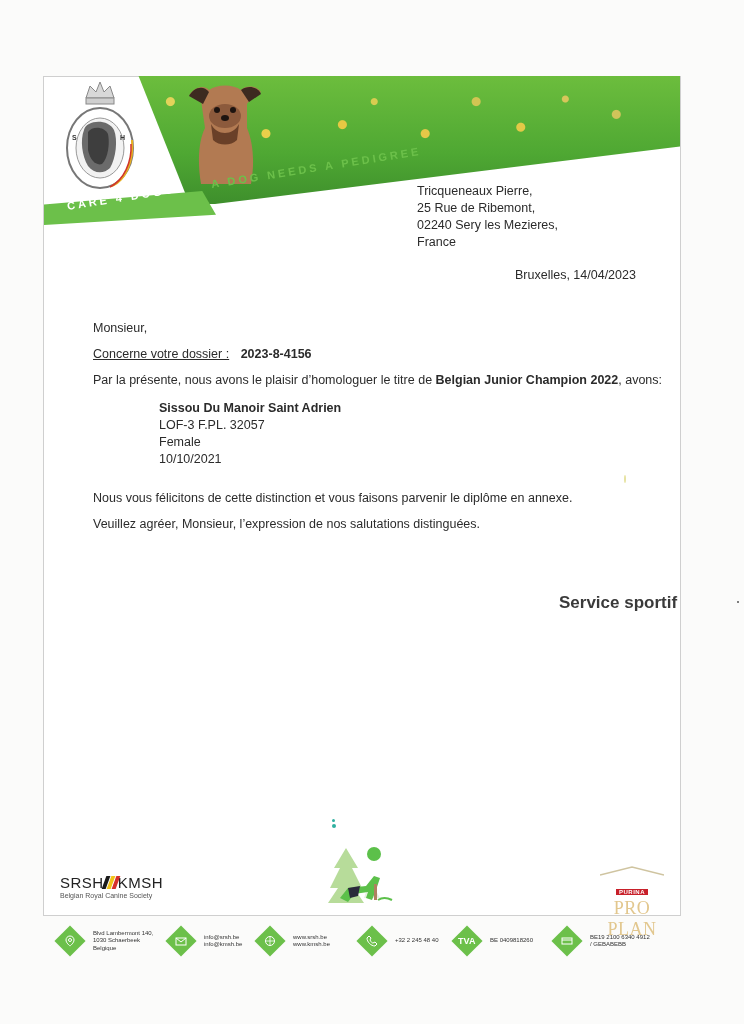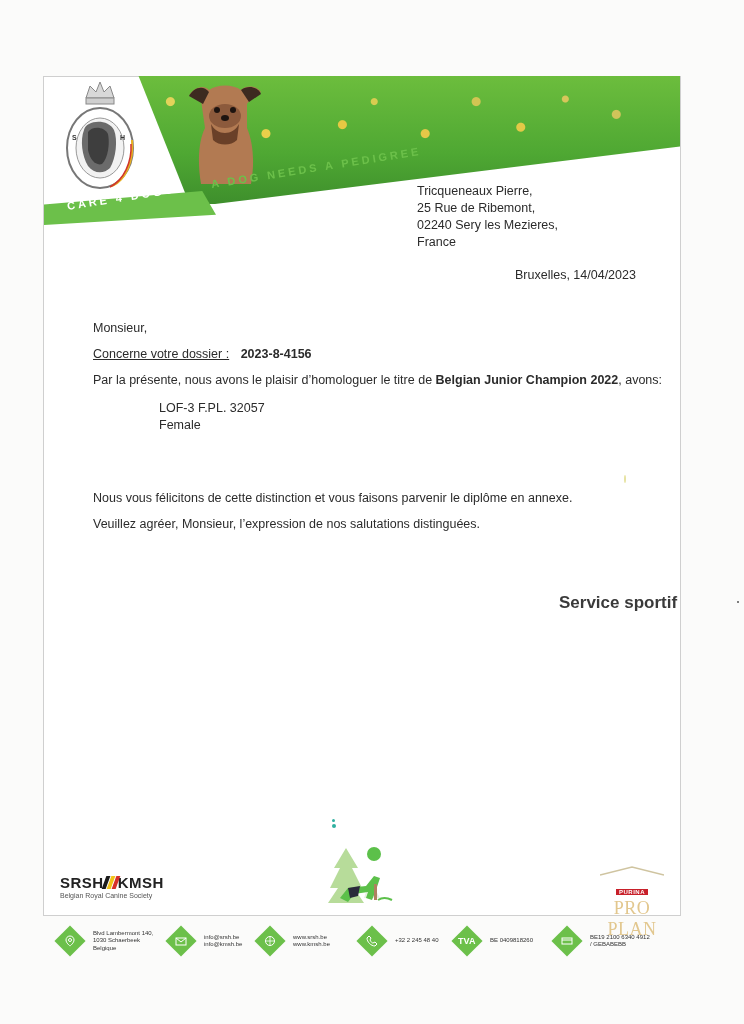--- a/index.html
+++ b/index.html
@@ -53,21 +53,21 @@
   
   .addr { position:absolute; left:417px; top:183px; font-size:12.5px; line-height:17px; }
   .date { position:absolute; left:515px; top:268px; font-size:12.5px;text-align:right; }
   .body-text { position:absolute; left:93px; font-size:12.5px; white-space:nowrap; }
   .dog-block { position:absolute; left:159px; top:400px; font-size:12.5px; line-height:17px; }
   .bold { font-weight:bold; }
   .underline { text-decoration:underline; }
   .signature { position:absolute; left:559px; top:593px; font-size:17px; font-weight:bold; color:#3a3a3a; }
   
   .srsh-logo { position:absolute; left:60px; top:874px; }
-  .srsh-main { font-weight:bold; font-size:15px; color:#222; letter-spacing:0.5px; display:flex; align-items:center; gap:0; }
+  .srsh-main { font-weight:normal; font-size:15px; color:#222; letter-spacing:0.5px; display:flex; align-items:center; gap:0; }
   .flag-stripes { display:inline-flex; gap:1px; transform:skewX(-20deg); }
   .flag-stripes span { display:inline-block; width:4px; height:13px; }
   .srsh-sub { font-size:7px; color:#555; margin-top:1px; }
   .footer-illustration { position:absolute; left:326px; top:818px; width:70px; height:90px; }
   .proplan-logo { position:absolute; left:592px; top:862px; width:80px; height:40px; text-align:center; }
   .proplan-roof { width:64px; height:10px; margin:0 auto; }
   .purina-tag { display:inline-block; background:#c8202a; color:#fff; font-size:6px; padding:0 3px; font-weight:bold; letter-spacing:0.5px; }
   .proplan-text { font-family:"Liberation Serif", serif; color:#e2c78e; font-size:18px; letter-spacing:0.5px; }
   
   .contacts { position:absolute; top:926px; left:55px; width:640px; height:30px; }
@@ -128,22 +128,24 @@
 <div class="body-text" style="top:321px;">Monsieur,</div>
 
 <div class="body-text" style="top:347px;">
   <span class="underline">Concerne votre dossier :</span>
   <span class="bold" style="margin-left:8px;">2023-8-4156</span>
 </div>
 
 <div class="body-text" style="top:373px;"><span>Par la présente, nous avons le plaisir d’homologuer le titre de </span><span class="bold">Belgian Junior Champion 2022</span><span>, avons:</span></div>
 
 <div class="dog-block">
+  <div class="bold">Sissou Du Manoir Saint Adrien</div>
   <div>LOF-3 F.PL. 32057</div>
   <div>Female</div>
+  <div>10/10/2021</div>
 </div>
 
 <div class="body-text" style="top:491px;">Nous vous félicitons de cette distinction et vous faisons parvenir le diplôme en annexe.</div>
 <div class="body-text" style="top:517px;">Veuillez agréer, Monsieur, l’expression de nos salutations distinguées.</div>
 
 <div class="signature">Service sportif</div>
 
 <div class="srsh-logo">
   <div class="srsh-main">
     <span>SRSH</span>

